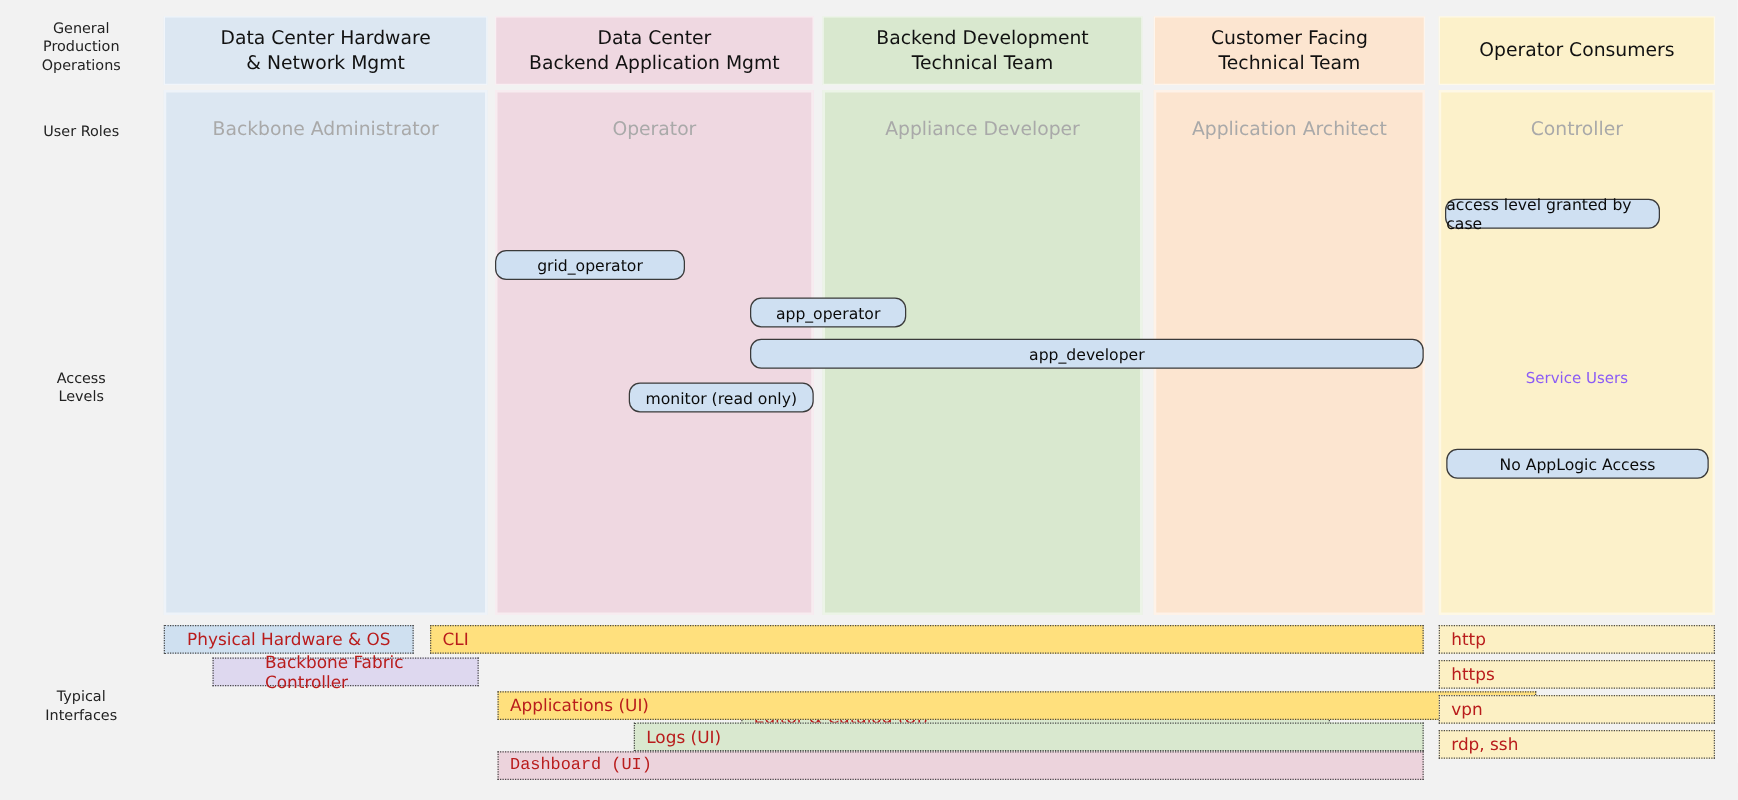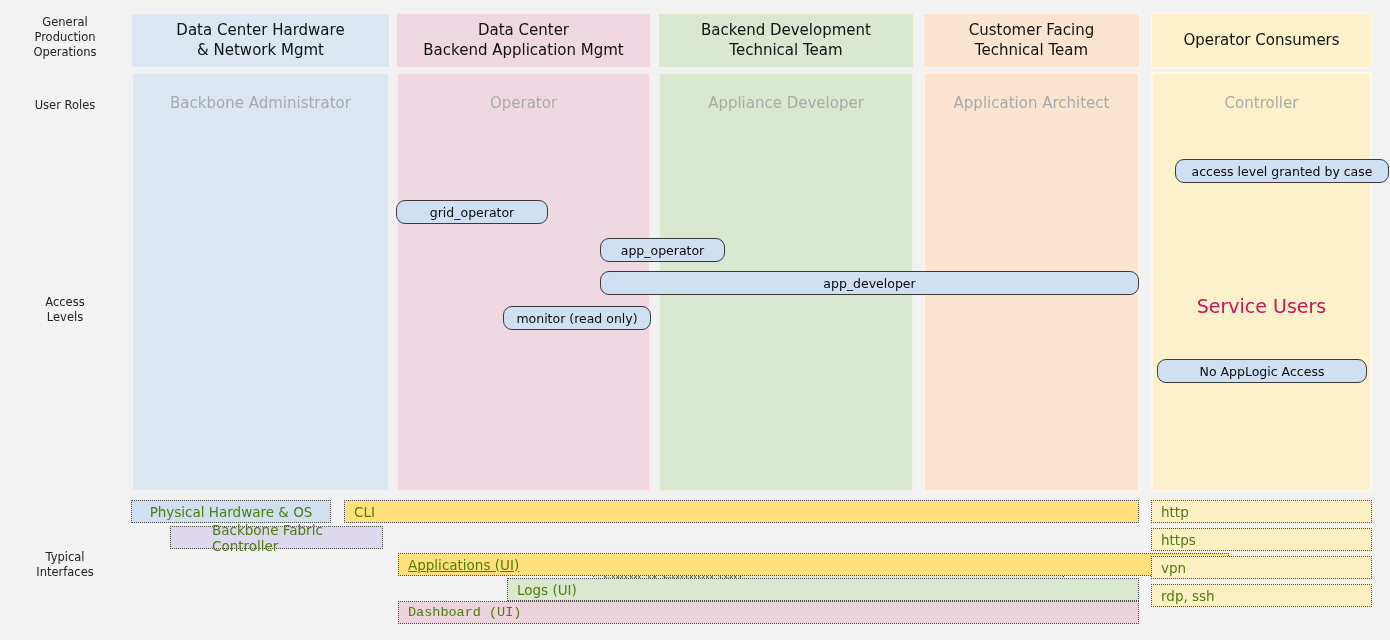--- a/index.html
+++ b/index.html
@@ -26,40 +26,40 @@
   .col-body{
     position:absolute;top:72px;height:420px;
     border:2px solid rgba(255,255,255,.5);box-sizing:border-box;
   }
   .role{
     position:absolute;left:0;right:0;top:20px;
     text-align:center;font-size:15px;color:#a9a9a9;
   }
   .role2{
     position:absolute;left:0;right:0;top:221px;
-    text-align:center;font-size:19px;color:#be185d;
+    text-align:center;font-size:12px;color:#8b5cf6;
   }
   .c-blue  {background:#dce7f2;}
   .c-pink  {background:#efd8e1;}
   .c-green {background:#d9e8cf;}
   .c-orange{background:#fce5d0;}
   .c-yellow{background:#fcf1ca;}
   
   .pill{
     position:absolute;height:24px;box-sizing:border-box;
     background:#cfe0f2;border:1.5px solid #3a3a3a;border-radius:9px;
     display:flex;align-items:center;justify-content:center;
     font-size:12.5px;color:#0a0a0a;
   }
   
   .bar{
     position:absolute;height:23px;box-sizing:border-box;
     border:1.5px dotted #4a4a4a;
     display:flex;align-items:center;
-    font-size:13.5px;color:#4d7c0f;
+    font-size:13.5px;color:#b91c1c;
   }
   .bar.center{justify-content:center;}
   .bar.left{padding-left:9px;}
   .b-gold    {background:#ffe07d;}
   .b-green   {background:#d9e8cf;}
   .b-blue    {background:#cfe0f0;}
   .b-lavender{background:#ded8ef;padding-left:41px;}
   .b-pink    {background:#ecd3dc;font-family:Liberation Mono, monospace;}
   .b-paleyellow{background:#fcf0c4;}
 </style>
@@ -101,28 +101,28 @@
   </div>
   <div class="col-body c-yellow" style="left:1151px;width:221px;">
     <div class="role">Controller</div>
     <div class="role2">Service Users</div>
   </div>
 
   <div class="pill" style="left:396px;top:200px;width:152px;">grid_operator</div>
   <div class="pill" style="left:600px;top:238px;width:125px;">app_operator</div>
   <div class="pill" style="left:600px;top:271px;width:539px;">app_developer</div>
   <div class="pill" style="left:503px;top:306px;width:148px;">monitor (read only)</div>
-  <div class="pill" style="left:1156px;top:159px;width:214px;margin-left:19px;">access level granted by case</div>
+  <div class="pill" style="left:1156px;top:159px;width:172px;">access level granted by case</div>
   <div class="pill" style="left:1157px;top:359px;width:210px;">No AppLogic Access</div>
 
   <div class="bar b-blue center" style="left:131px;top:500px;width:200px;">Physical Hardware &amp; OS</div>
   <div class="bar b-gold left" style="left:344px;top:500px;width:795px;">CLI</div>
   <div class="bar b-lavender center" style="left:170px;top:526px;width:213px;">Backbone Fabric Controller</div>
   <div class="bar b-green left" style="left:593px;top:547px;width:471px;margin-top:15px;">Editor &amp; Catalog (UI)</div>
-  <div class="bar b-gold left" style="left:398px;top:553px;width:831px;text-decoration:underline;">Applications (UI)</div>
+  <div class="bar b-gold left" style="left:398px;top:553px;width:831px;">Applications (UI)</div>
   <div class="bar b-green left" style="left:507px;top:578px;width:632px;">Logs (UI)</div>
   <div class="bar b-pink left" style="left:398px;top:601px;width:741px;">Dashboard (UI)</div>
   <div class="bar b-paleyellow left" style="left:1151px;top:500px;width:221px;">http</div>
   <div class="bar b-paleyellow left" style="left:1151px;top:528px;width:221px;">https</div>
   <div class="bar b-paleyellow left" style="left:1151px;top:556px;width:221px;">vpn</div>
   <div class="bar b-paleyellow left" style="left:1151px;top:584px;width:221px;">rdp, ssh</div>
 
 </div>
 
 </body></html>

